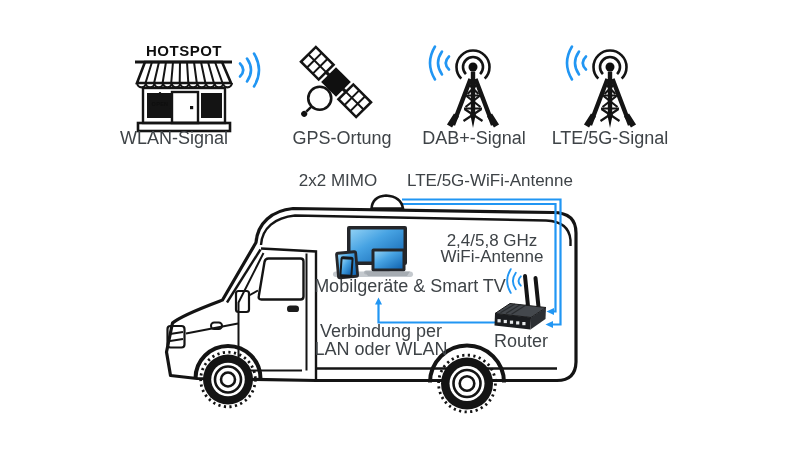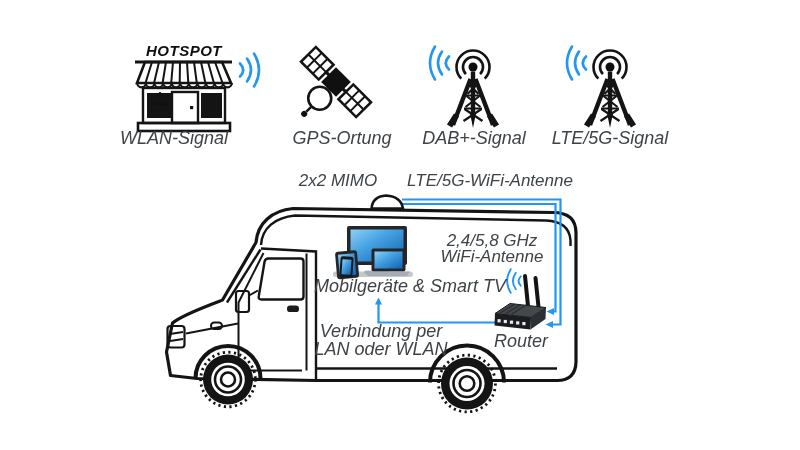--- a/index.html
+++ b/index.html
@@ -1,17 +1,17 @@
 <!DOCTYPE html>
 <html><head>
 <meta charset="utf-8">
 <style>
   html,body{margin:0;padding:0;background:#ffffff;}
   .stage{position:relative;width:800px;height:450px;background:#ffffff;overflow:hidden;
-         font-family:"Liberation Sans",sans-serif;font-style:italic;}
+         font-family:"Liberation Sans",sans-serif;}
   svg{display:block;}
   text{font-family:"Liberation Sans",sans-serif;fill:#3e4347;}
   .lbl{font-size:18px;}
   .lbl-sm{font-size:17px;}
   .sign{font-size:15px;font-weight:bold;fill:#0e0e0e;letter-spacing:.5px;}
   .open{font-size:5.5px;font-weight:bold;fill:#0e0e0e;letter-spacing:.3px;}
   .k{stroke:#141414;fill:none;}
   .blue{stroke:#2196f3;fill:none;stroke-width:2.2;}
 </style>
 </head>

